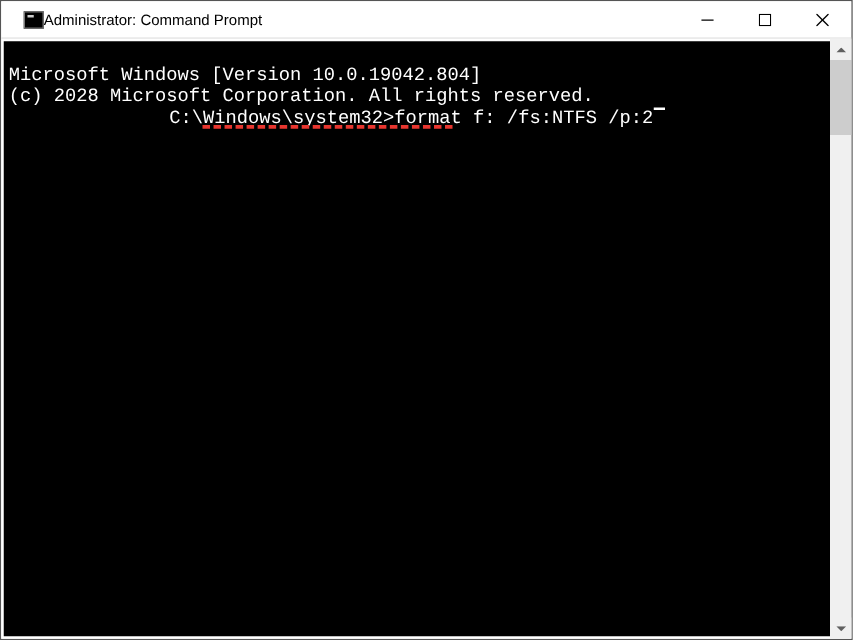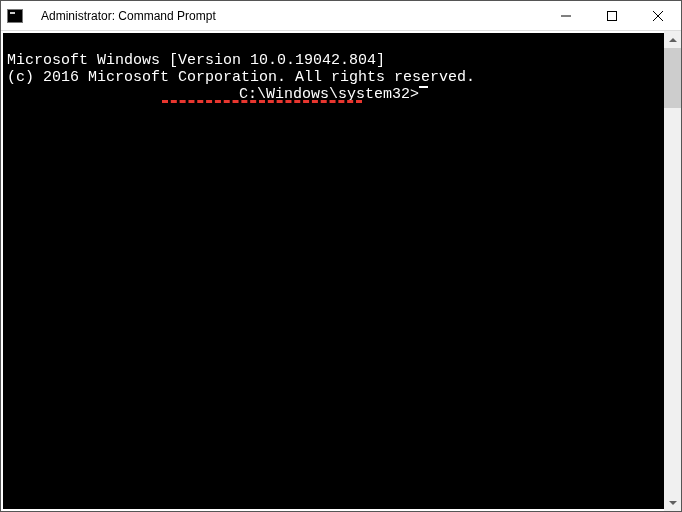--- a/index.html
+++ b/index.html
@@ -27,22 +27,22 @@
       height: 30px;
       background: #fff;
       display: flex;
       align-items: center;
       justify-content: space-between;
       border-bottom: 1px solid #ddd;
     }
     .titlebar-left {
       display: flex;
       align-items: center;
-      gap: 18px;
-      padding-left: 6px;
+      gap: 0;
+      padding-left: 18px;
     }
     .app-icon {
       width: 16px;
       height: 14px;
       background: #000;
       position: relative;
       border: 1px solid #777;
     }
     .app-icon::before {
       content: "";
@@ -163,21 +163,21 @@
       <div class="titlebar-btn">
         <svg viewBox="0 0 10 10">
             <line x1="0" y1="0" x2="10" y2="10" stroke="#000" stroke-width="1"></line>
             <line x1="10" y1="0" x2="0" y2="10" stroke="#000" stroke-width="1"></line>
           </svg>
       </div>
     </div>
   </div>
   <div class="content-wrapper">
     <div class="terminal">
-<span class="line">Microsoft Windows [Version 10.0.19042.804]</span><span class="line">(c) 2016 Microsoft Corporation. All rights reserved.</span><span class="line"></span><span class="prompt-line"><span>C:\Windows\system32&gt;</span><span class="cursor"></span></span>
+<span class="line">Microsoft Windows [Version 10.0.19042.804]</span><span class="line">(c) 2028 Microsoft Corporation. All rights reserved.</span><span class="line"></span><span class="prompt-line"><span>C:\Windows\system32&gt;</span><span>format f: /fs:NTFS /p:2</span><span class="cursor"></span></span>
       <div class="annotation-underline"></div>
     </div>
     <div class="scrollbar">
       <div class="scroll-up">
         <svg width="8" height="4" viewBox="0 0 8 4">
             <polygon points="4,0 8,4 0,4" fill="#606060"></polygon>
           </svg>
       </div>
       <div class="scroll-thumb"></div>
       <div class="scroll-down">

